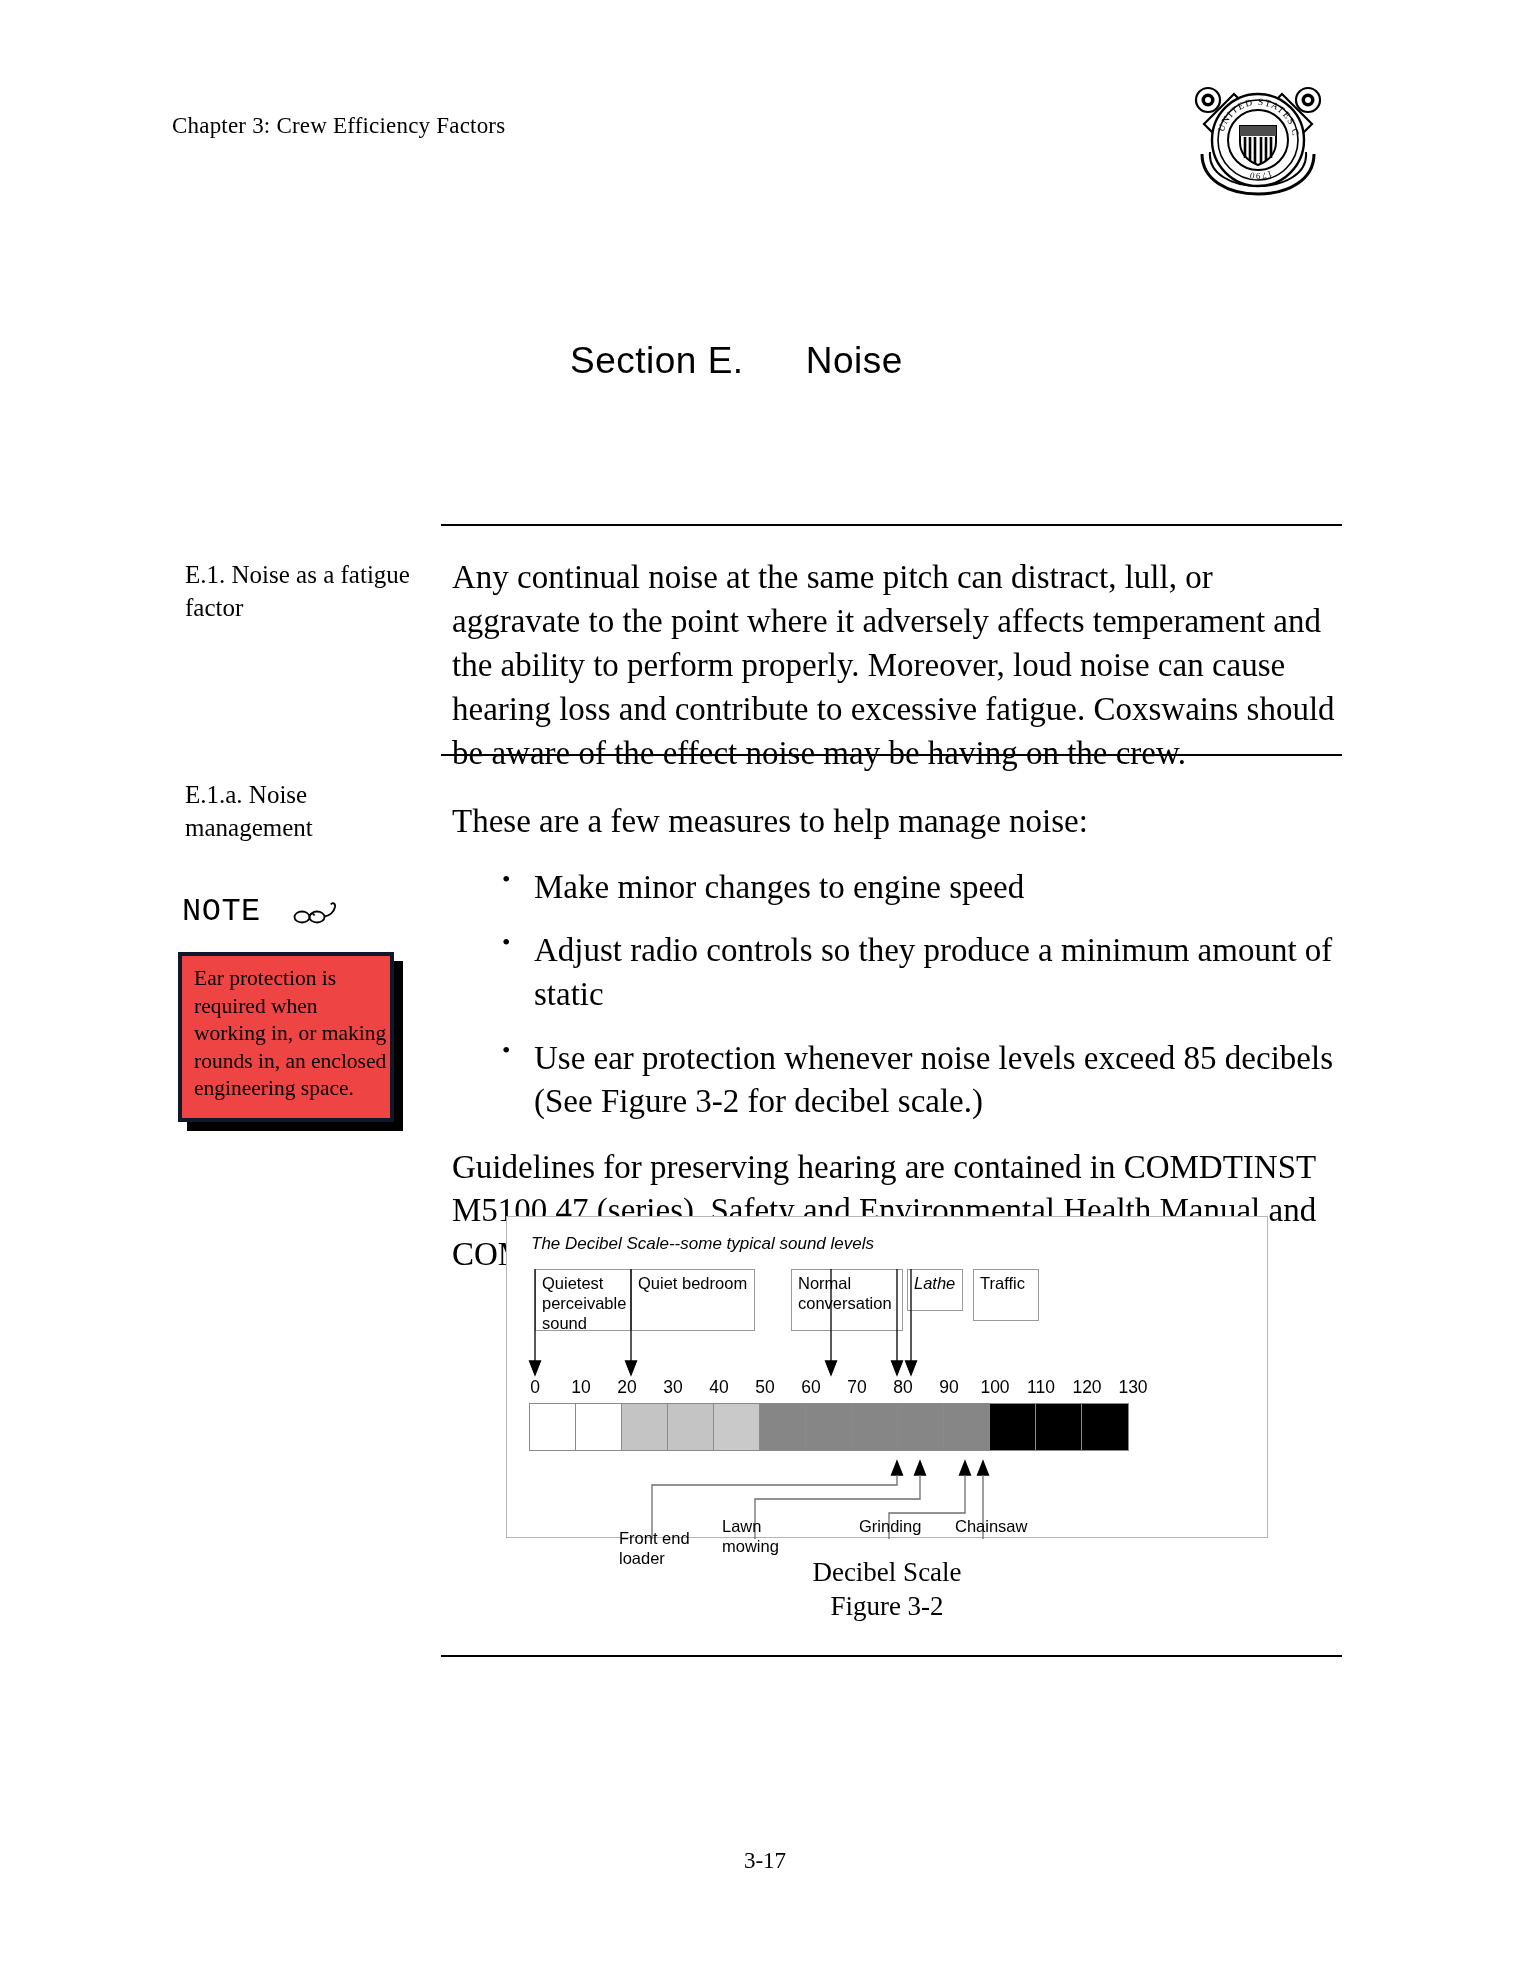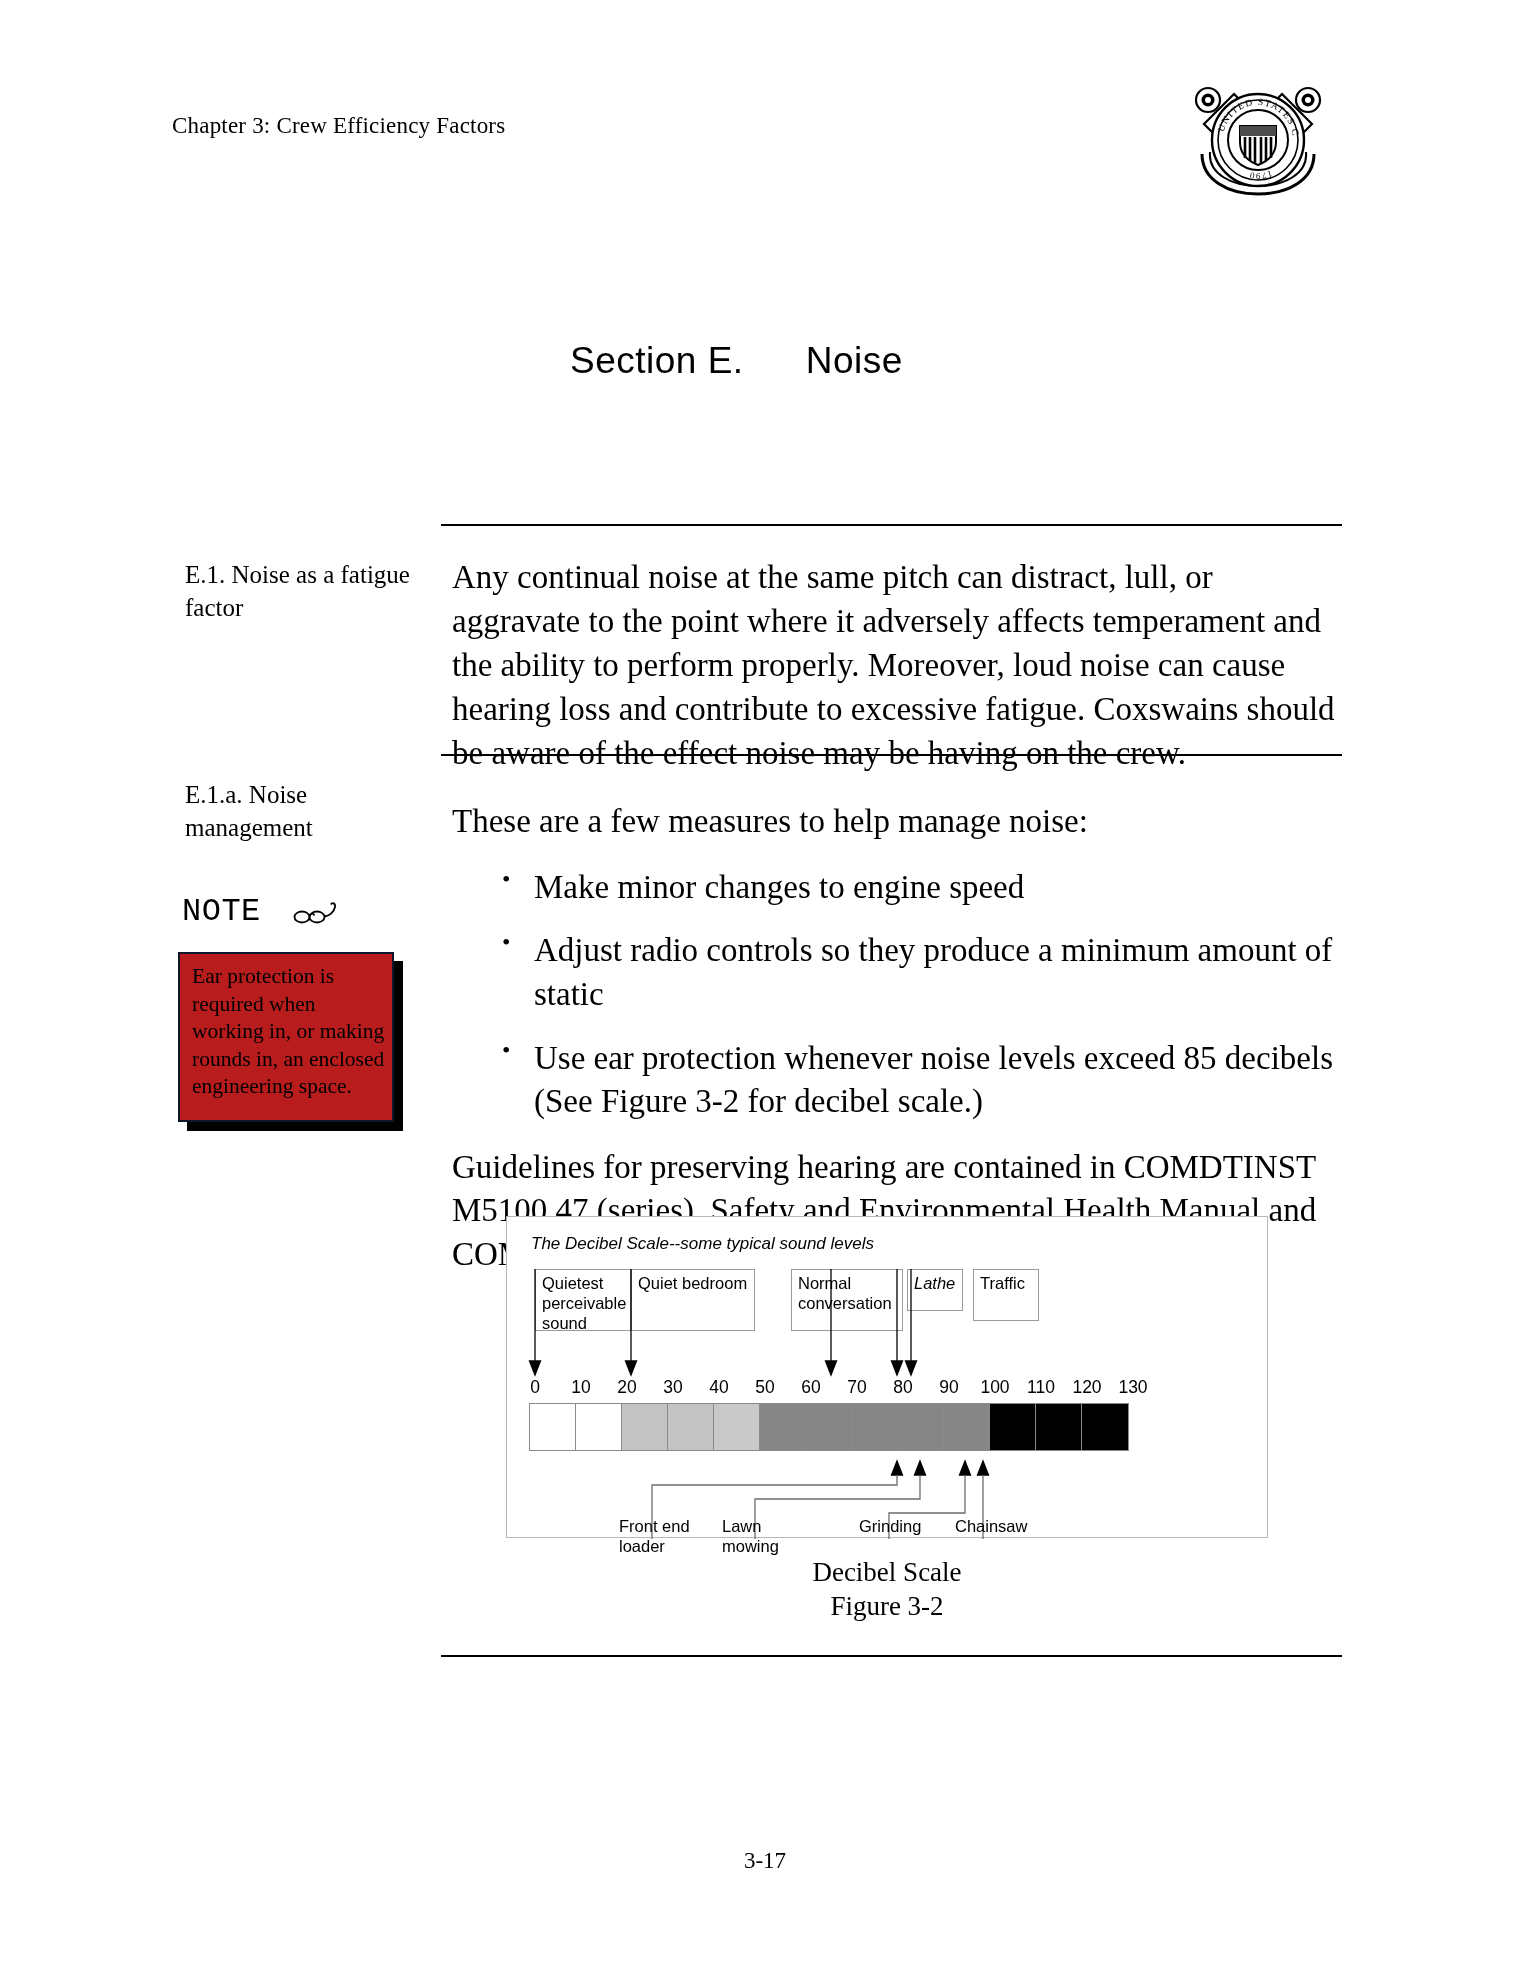--- a/index.html
+++ b/index.html
@@ -144,22 +144,22 @@
     width: 216px;
     height: 170px;
     background: #000000;
   }
   .note-box {
     position: absolute;
     left: 0;
     top: 0;
     width: 216px;
     height: 170px;
-    background: #b91c1c;
-    border: 2px solid #0f172a;
+    background: #ef4444;
+    border: 4px solid #0f172a;
     box-sizing: border-box;
   }
   .note-text {
     position: absolute;
     left: 12px;
     top: 9px;
     width: 196px;
     font-size: 21.5px;
     line-height: 1.28;
   }
@@ -449,21 +449,21 @@
           <div class="seg" style="flex: 0 0 7.69231%; background: rgb(134, 134, 134);"></div>
           <div class="seg" style="flex: 0 0 7.69231%; background: rgb(134, 134, 134);"></div>
           <div class="seg" style="flex: 0 0 7.69231%; background: rgb(134, 134, 134);"></div>
           <div class="seg" style="flex: 0 0 7.69231%; background: rgb(134, 134, 134);"></div>
           <div class="seg" style="flex: 0 0 7.69231%; background: rgb(0, 0, 0);"></div>
           <div class="seg" style="flex: 0 0 7.69231%; background: rgb(0, 0, 0);"></div>
           <div class="seg" style="flex: 0 0 7.69231%; background: rgb(0, 0, 0);"></div>
         </div>
 
       <div class="bottom-label" style="left:112px; top:300px;">
-        <div style="white-space:pre-line;">Front end
+        <div style="white-space:pre-line;margin-top:12px;">Front end
 loader</div>
       </div>
       <div class="bottom-label" style="left:215px; top:300px;">
         <div style="white-space:pre-line;">Lawn
 mowing</div>
       </div>
       <div class="bottom-label" style="left:352px; top:300px;">
         <div>Grinding</div>
       </div>
       <div class="bottom-label" style="left:448px; top:300px;">

